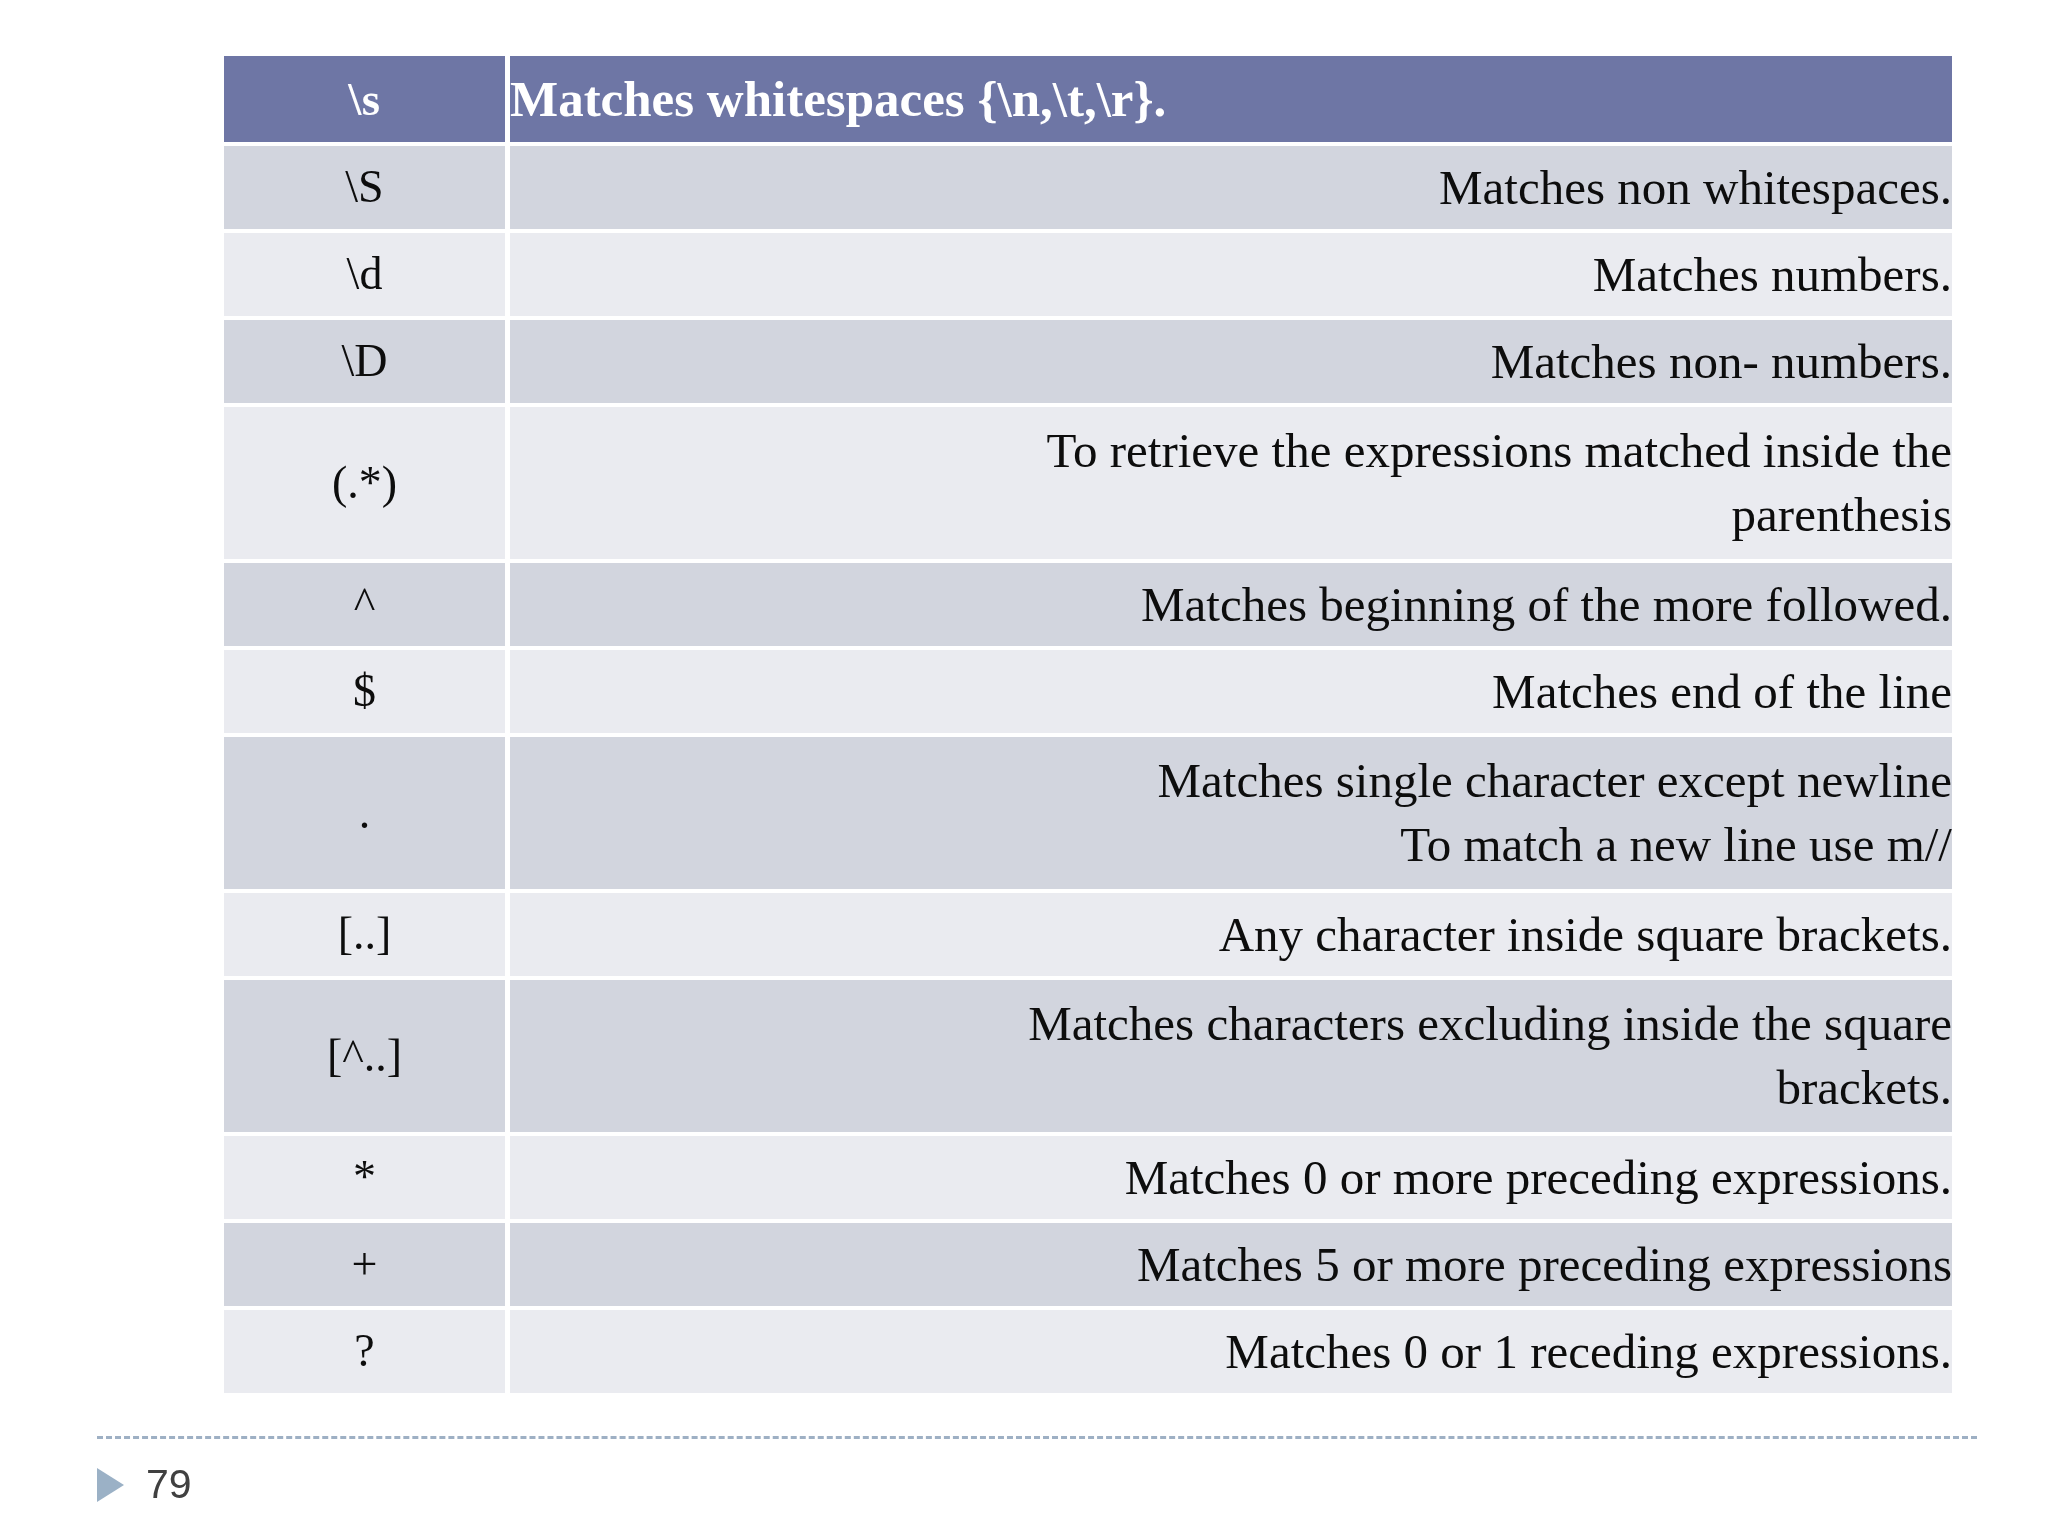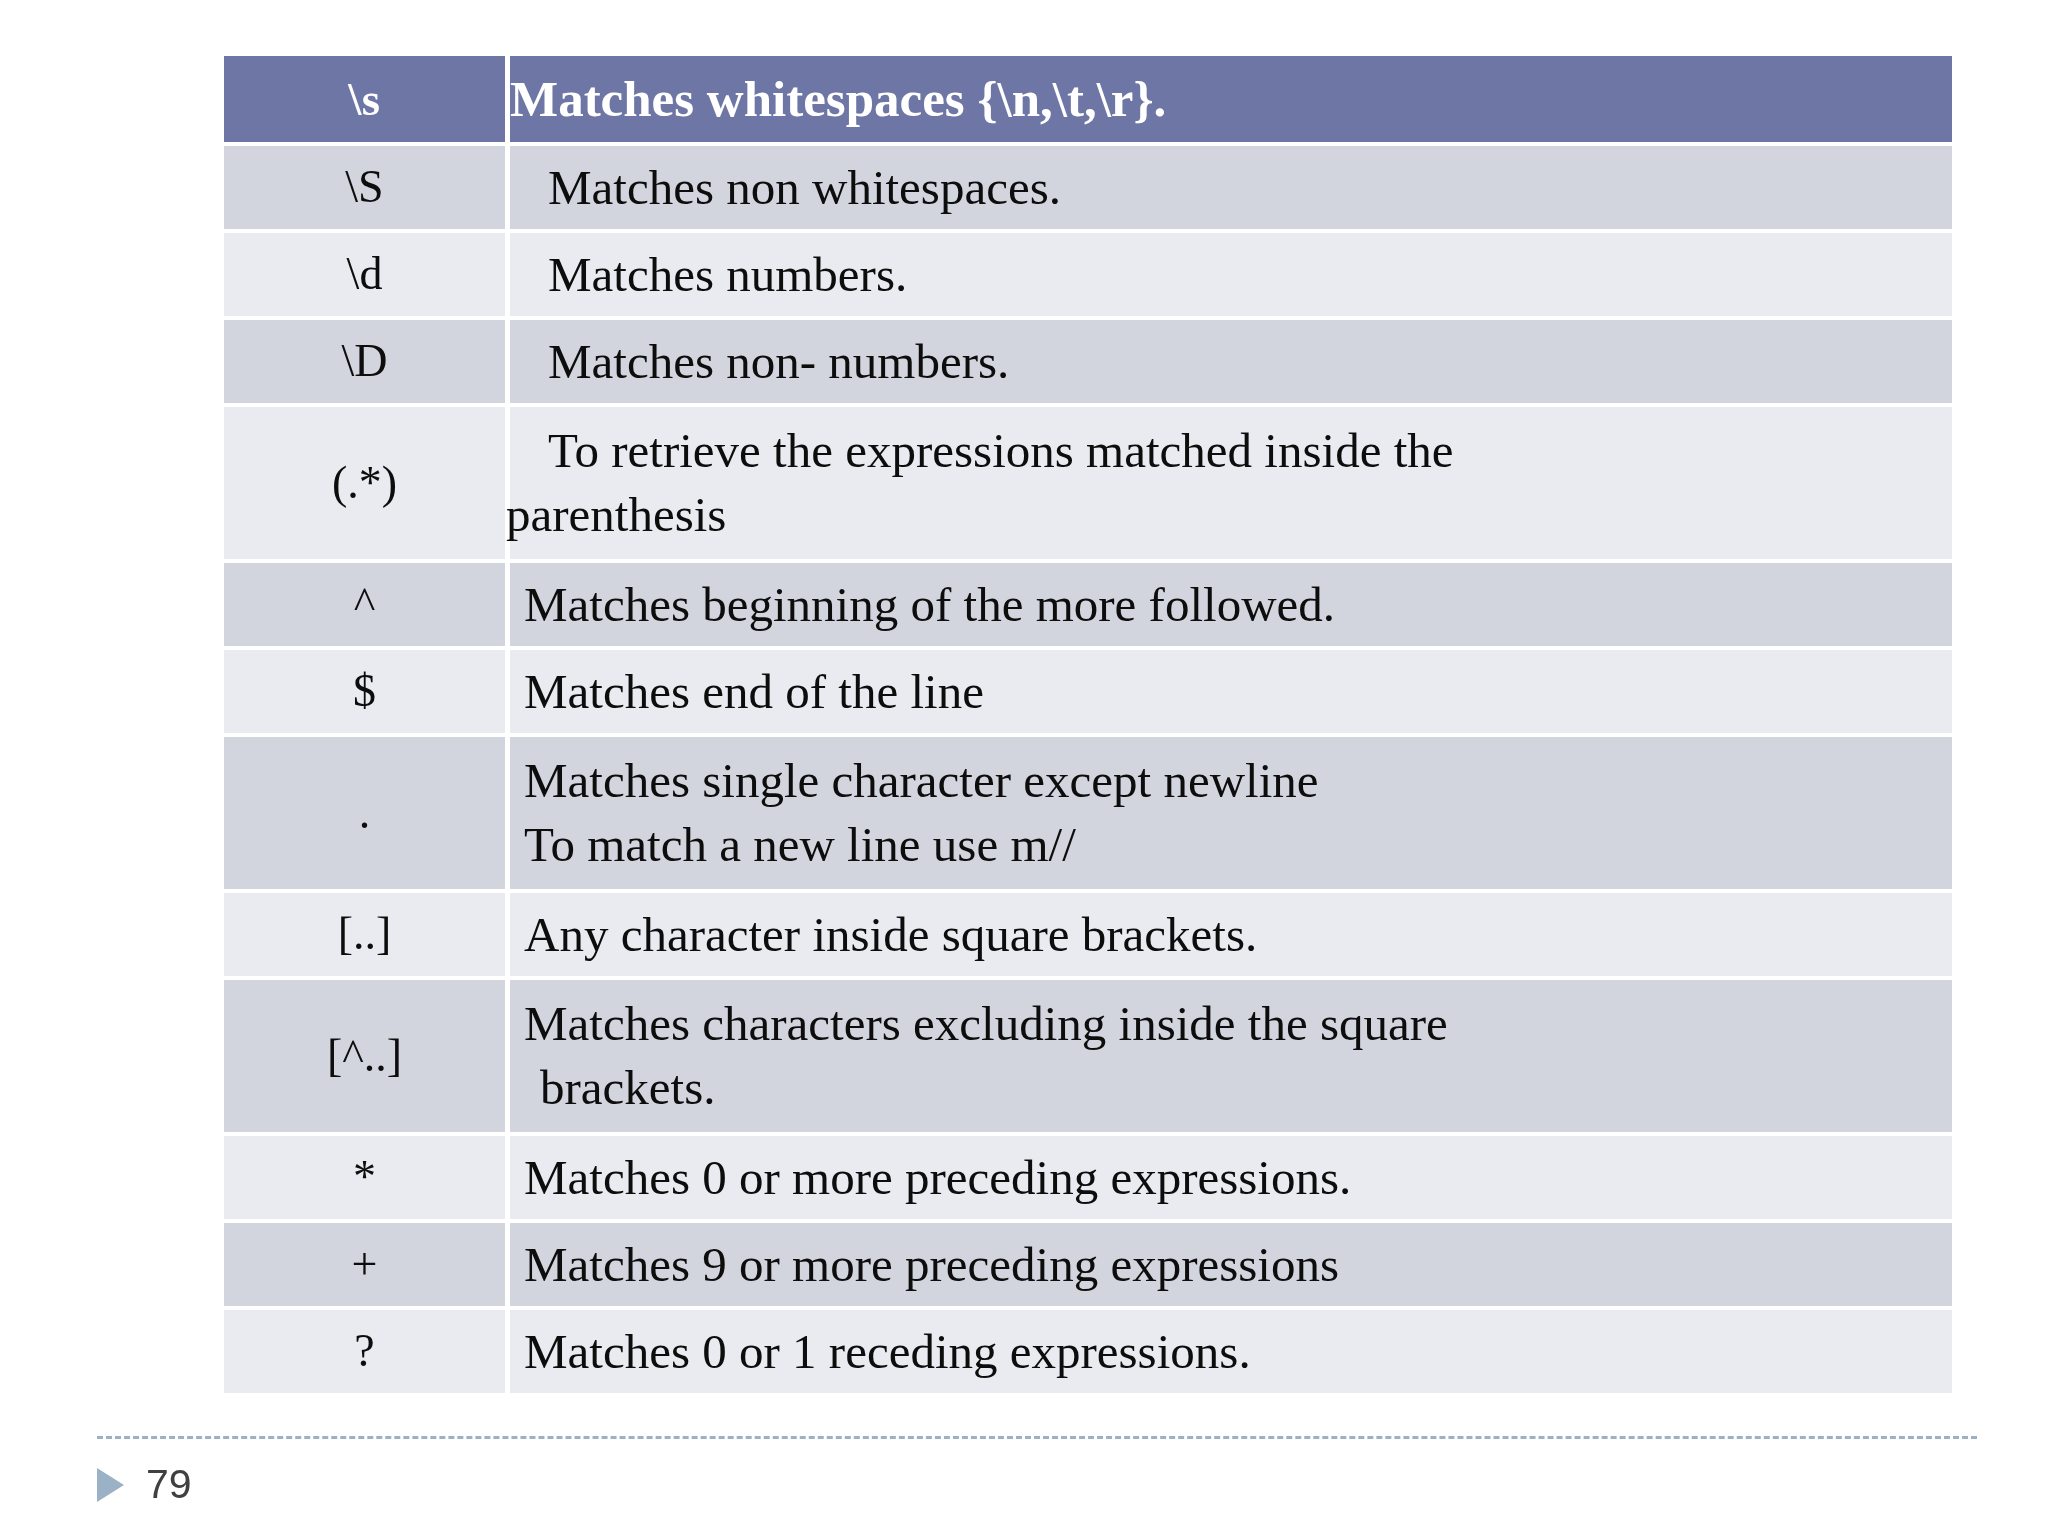--- a/index.html
+++ b/index.html
@@ -71,21 +71,21 @@
   
   .bodyrow td {
     color: #0d0d0d;
   }
   .bodyrow .tok {
     text-align: center;
     font-size: 46px;
     line-height: 1.1;
   }
   .bodyrow .desc {
-    text-align: left;
+    text-align: right;
     font-size: 49px;
     line-height: 1.30;
     padding-left: 20px;
   }
   .bodyrow .sep {
     width: 5px;
     background: #ffffff;
   }
 
   .shade-a td.tok, .shade-a td.desc { background: #d2d5de; }
@@ -236,21 +236,21 @@
         <td class="sep"></td>
         <td class="desc"><span class="indent" style="width:14px"></span><span>Matches 0 or more preceding expressions.</span></td>
       </tr>
       <tr class="row-gap">
           <td colspan="3"></td>
         </tr>
 
       <tr class="bodyrow shade-a h1">
         <td class="tok">+</td>
         <td class="sep"></td>
-        <td class="desc"><span class="indent" style="width:14px"></span><span>Matches 9 or more preceding expressions</span></td>
+        <td class="desc"><span class="indent" style="width:14px"></span><span>Matches 5 or more preceding expressions</span></td>
       </tr>
       <tr class="row-gap">
           <td colspan="3"></td>
         </tr>
 
       <tr class="bodyrow shade-b h1">
         <td class="tok">?</td>
         <td class="sep"></td>
         <td class="desc"><span class="indent" style="width:14px"></span><span>Matches 0 or 1 receding expressions.</span></td>
       </tr>

